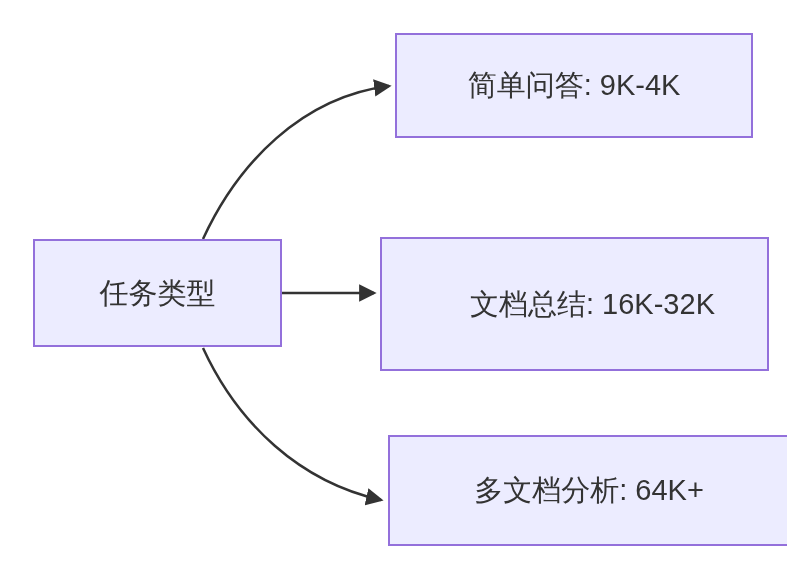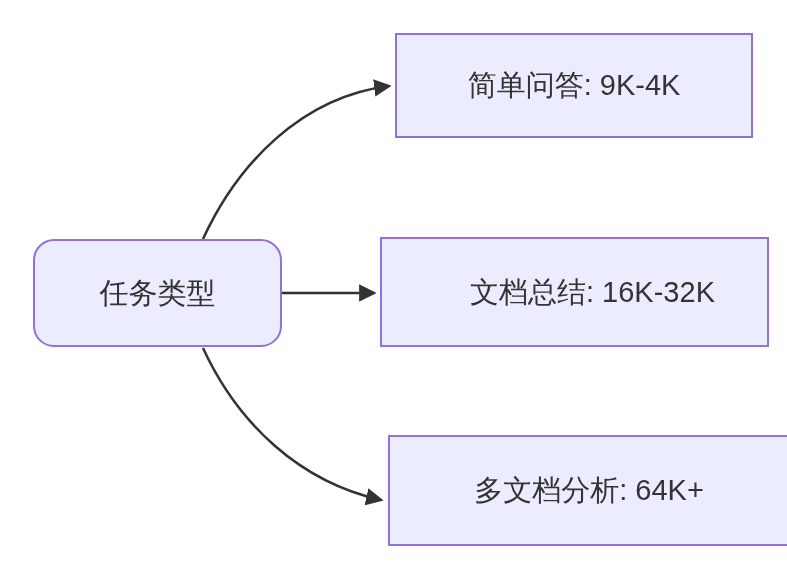--- a/index.html
+++ b/index.html
@@ -36,23 +36,23 @@
     border: 2px solid var(--node-border);
     display: flex;
     align-items: center;
     justify-content: center;
     color: var(--text-color);
     font-size: 29px;
     line-height: 1.2;
     text-align: center;
     white-space: nowrap;
   }
-  .node-root   { left: 33px;  top: 239px; width: 249px; height: 108px; border-radius: 21px; }
+  .node-root   { left: 33px;  top: 239px; width: 249px; height: 108px; }
   .node-top    { left: 395px; top: 33px;  width: 358px; height: 105px; }
-  .node-mid    { left: 380px; top: 237px; width: 389px; height: 110px; padding-left: 36px; }
+  .node-mid    { left: 380px; top: 237px; width: 389px; height: 134px; padding-left: 36px; }
   .node-bottom { left: 388px; top: 435px; width: 402px; height: 111px; }
 </style>
 </head>
 <body>
 
 <div class="canvas">
 
   <svg class="edges-layer" viewBox="0 0 787 572" xmlns="http://www.w3.org/2000/svg">
     <defs>
       <marker id="arrowhead" viewBox="0 0 10 10" refX="8.5" refY="5" markerWidth="7" markerHeight="7" orient="auto">

